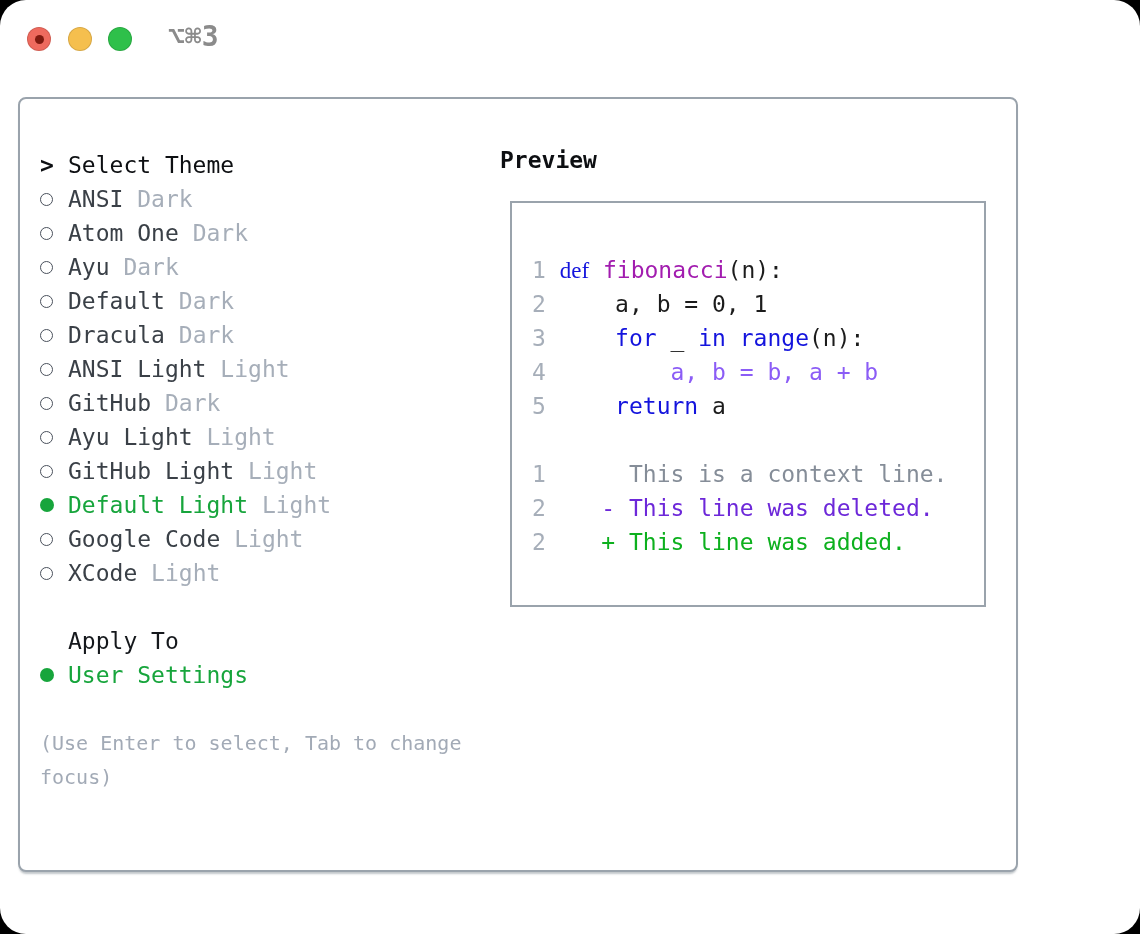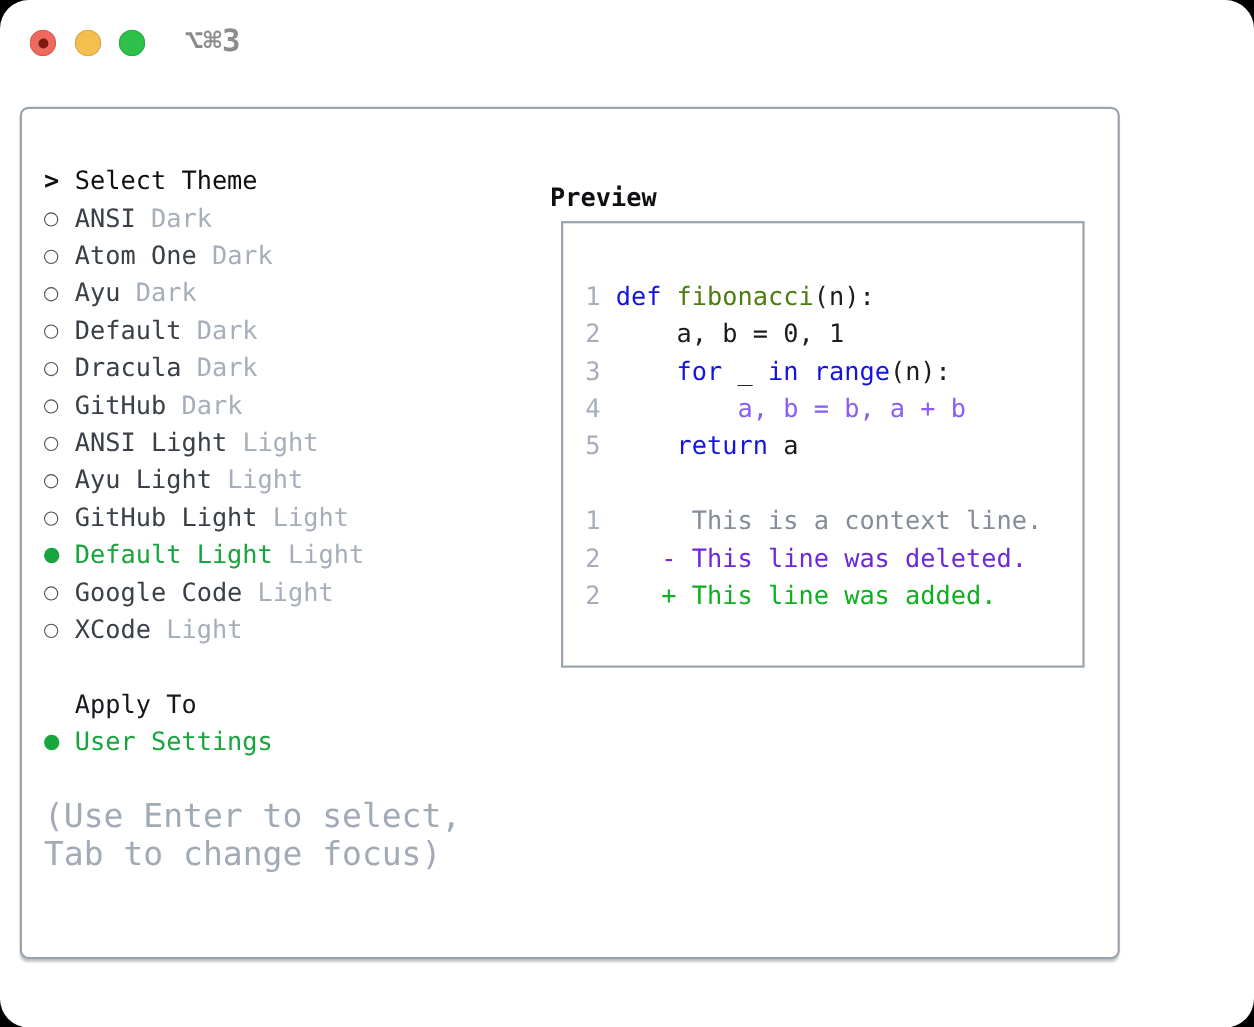--- a/index.html
+++ b/index.html
@@ -26,24 +26,24 @@
   .cursor{font-weight:700;color:#0d0f12;}
   .h-label{font-weight:400;color:#0d0f12;white-space:pre;}
   .apply-label{font-weight:400;color:#15181c;white-space:pre;}
   .radio{width:13px;height:13px;border-radius:50%;border:1.5px solid #4a515c;box-sizing:border-box;}
   .radio.sel{width:14px;height:14px;border:none;background:var(--green,#17a53c);}
   .opt-label{white-space:pre;}
   .opt-name{color:#3a4047;}
   .opt-name.sel{color:var(--green,#17a53c);}
   .opt-variant{color:#a6aeb9;}
   .apply-block{margin-top:34px;}
-  .hint{margin-top:34px;width:438px;font-size:30px;line-height:34px;color:#a2aab6;}
+  .hint{margin-top:34px;width:438px;font-size:20px;line-height:34px;color:#a2aab6;}
 
   
-  .preview-header{position:absolute;left:480px;top:64px;height:34px;line-height:34px;
+  .preview-header{position:absolute;left:480px;top:44px;height:34px;line-height:34px;
                   font-size:23px;font-weight:700;color:#0d0f12;}
   .preview-box{position:absolute;left:490px;top:102px;width:476px;height:406px;box-sizing:border-box;
                border:2px solid var(--panel-border,#9aa3ac);background:#fff;padding:50px 0 0 20px;}
   .cline{height:34px;line-height:34px;font-size:23px;white-space:pre;}
   .cline .num{color:#a6aeb9;}
 </style>
 </head>
 <body>
 
 <div class="window">
@@ -95,27 +95,27 @@
           <div class="row">
             <span class="prefix">
               <span class="radio"></span>
             </span>
             <span class="opt-label"><span class="opt-name">Dracula</span> <span class="opt-variant">Dark</span></span>
           </div>
           <div class="row">
             <span class="prefix">
               <span class="radio"></span>
             </span>
-            <span class="opt-label"><span class="opt-name">GitHub</span> <span class="opt-variant">Dark</span></span>
+            <span class="opt-label"><span class="opt-name">ANSI Light</span> <span class="opt-variant">Light</span></span>
           </div>
           <div class="row">
             <span class="prefix">
               <span class="radio"></span>
             </span>
-            <span class="opt-label"><span class="opt-name">ANSI Light</span> <span class="opt-variant">Light</span></span>
+            <span class="opt-label"><span class="opt-name">GitHub</span> <span class="opt-variant">Dark</span></span>
           </div>
           <div class="row">
             <span class="prefix">
               <span class="radio"></span>
             </span>
             <span class="opt-label"><span class="opt-name">Ayu Light</span> <span class="opt-variant">Light</span></span>
           </div>
           <div class="row">
             <span class="prefix">
               <span class="radio"></span>
@@ -156,21 +156,21 @@
             </div>
           </div>
       </div>
 
       <div class="hint">(Use Enter to select, Tab to change focus)</div>
     </div>
 
     <div class="preview-header">Preview</div>
     <div class="preview-box">
       <div id="code">
-          <div class="cline"><span class="num" style="color: rgb(166, 174, 185);">1 </span><span style="color: rgb(20, 20, 221);">def</span><span style="color: rgb(28, 28, 28);"> </span><span style="color: #4d7c0f;">fibonacci</span><span style="color: rgb(28, 28, 28);">(n):</span></div>
+          <div class="cline"><span class="num" style="color: rgb(166, 174, 185);">1 </span><span style="color: rgb(20, 20, 221); font-family: Liberation Serif, serif;">def</span><span style="color: rgb(28, 28, 28);"> </span><span style="color: #a21caf;">fibonacci</span><span style="color: rgb(28, 28, 28);">(n):</span></div>
           <div class="cline"><span class="num" style="color: rgb(166, 174, 185);">2 </span><span style="color: rgb(28, 28, 28);">    a, b = 0, 1</span></div>
           <div class="cline"><span class="num" style="color: rgb(166, 174, 185);">3 </span><span style="color: rgb(28, 28, 28);">    </span><span style="color: rgb(20, 20, 221);">for</span><span style="color: rgb(28, 28, 28);"> _ </span><span style="color: rgb(20, 20, 221);">in</span><span style="color: rgb(28, 28, 28);"> </span><span style="color: rgb(20, 20, 221);">range</span><span style="color: rgb(28, 28, 28);">(n):</span></div>
           <div class="cline"><span class="num" style="color: rgb(166, 174, 185);">4 </span><span style="color: #8b5cf6;">        a, b = b, a + b</span></div>
           <div class="cline"><span class="num" style="color: rgb(166, 174, 185);">5 </span><span style="color: rgb(28, 28, 28);">    </span><span style="color: rgb(20, 20, 221);">return</span><span style="color: rgb(28, 28, 28);"> a</span></div>
           <div class="cline"><span class="num" style="color: rgb(166, 174, 185);"></span></div>
           <div class="cline"><span class="num" style="color: rgb(166, 174, 185);">1 </span><span style="color: rgb(133, 141, 152);">     This is a context line.</span></div>
           <div class="cline"><span class="num" style="color: rgb(166, 174, 185);">2 </span><span style="color: #6d28d9;">   - This line was deleted.</span></div>
           <div class="cline"><span class="num" style="color: rgb(166, 174, 185);">2 </span><span style="color: rgb(13, 176, 30);">   + This line was added.</span></div>
         </div>
     </div>

